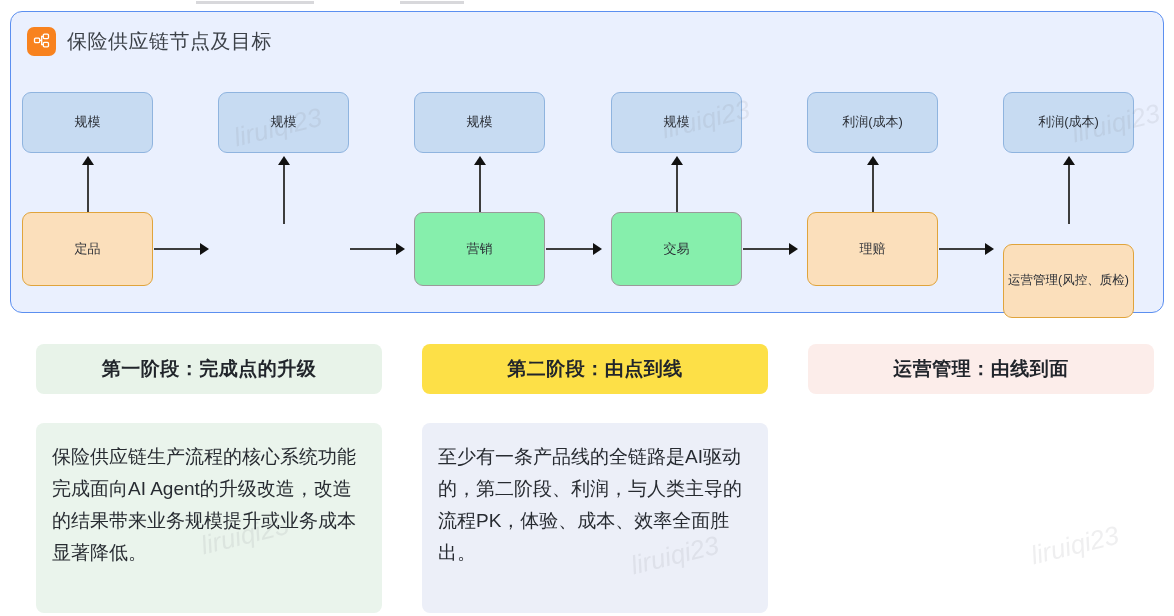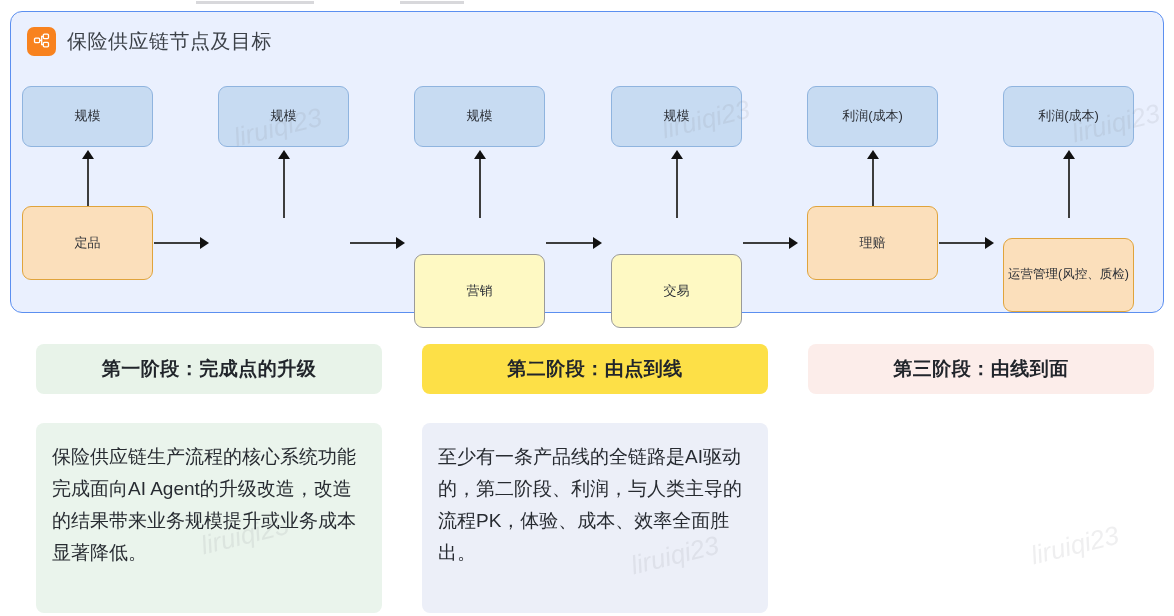--- a/index.html
+++ b/index.html
@@ -46,21 +46,21 @@
   }
   .panel-icon svg { display: block; }
   .panel-title {
     font-size: 20px;
     color: #3c4148;
     letter-spacing: .5px;
     white-space: nowrap;
   }
 
   
-  .flow { position: absolute; left: 0; top: 0; width: 100%; height: 100%; }
+  .flow { position: absolute; left: 0; top: 6px; width: 100%; height: 100%; }
   .node {
     position: absolute;
     border-radius: 9px;
     display: flex; align-items: center; justify-content: center;
     font-size: 13px;
     color: #2b2f36;
     text-align: center;
     line-height: 1.25;
     padding: 0 3px;
     white-space: nowrap;
@@ -69,23 +69,22 @@
     height: 61px;
     background: #c7dbf2;
     border: 1.2px solid #8fb4df;
   }
   .node.bot { height: 74px; }
   .node.bot.orange {
     background: #fbdfbb;
     border: 1.3px solid #e0a43c;
   }
   .node.bot.grey {
-    background: #fef9c3;
+    background: #86efac;
     border: 1.3px solid #9a9a9a;
-    margin-top: 48px;
   }
   .node.bot.tight { font-size: 12.5px; padding: 0 1px; margin-top: 32px; }
 
   
   .vline {
     position: absolute;
     width: 2px;
     background: #3d3d3d;
   }
   .varrow {
@@ -229,21 +228,21 @@
       <div class="stage-head">第一阶段：完成点的升级</div>
       <div class="stage-body">保险供应链生产流程的核心系统功能完成面向AI Agent的升级改造，改造的结果带来业务规模提升或业务成本显著降低。</div>
     </div>
 
     <div class="stage-col s2">
       <div class="stage-head">第二阶段：由点到线</div>
       <div class="stage-body">至少有一条产品线的全链路是AI驱动的，第二阶段、利润，与人类主导的流程PK，体验、成本、效率全面胜出。</div>
     </div>
 
     <div class="stage-col s3">
-      <div class="stage-head">第三阶段：由线到面</div>
+      <div class="stage-head">运营管理：由线到面</div>
     </div>
   </div>
 
   <span class="wm" style="left:200px; top:520px; transform:rotate(-14deg);">liruiqi23</span>
   <span class="wm" style="left:630px; top:540px; transform:rotate(-14deg);">liruiqi23</span>
   <span class="wm" style="left:1030px;top:530px; transform:rotate(-14deg);">liruiqi23</span>
 
 </div>
 
 </body></html>

